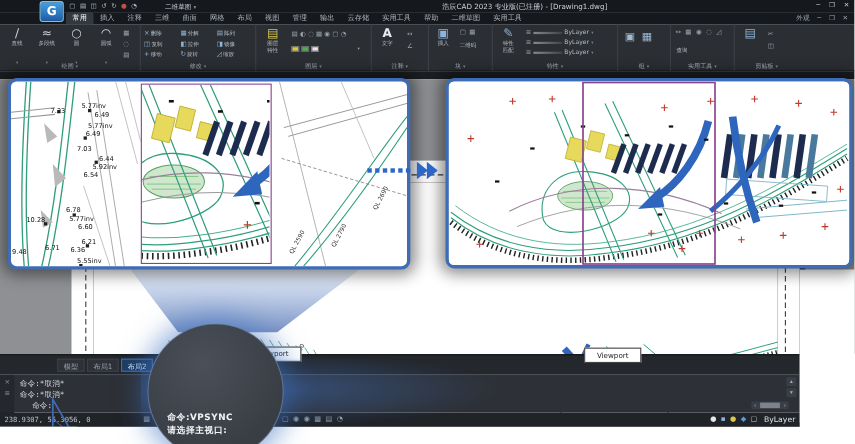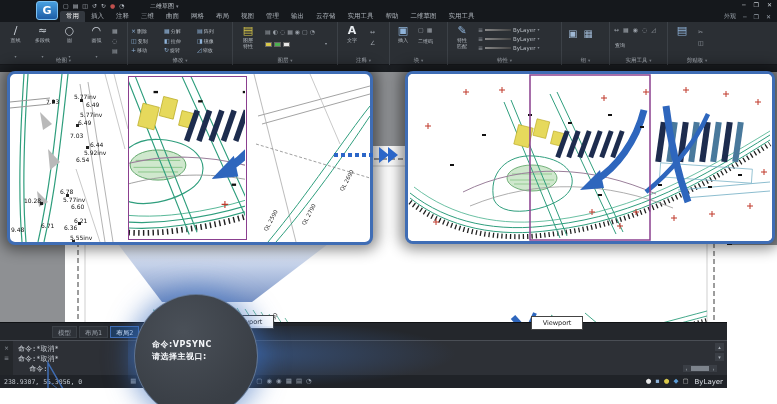--- a/index.html
+++ b/index.html
@@ -90,21 +90,21 @@
   .sico{font-size:6.5px;color:#9aa1a9;margin:0 2px;line-height:13px;}
   .sgrp{display:flex;align-items:center;}
   .brand{font-size:7px;color:#dde2e8;margin-left:4px;margin-right:4px;white-space:nowrap;}
   .whiter{left:727px;top:245px;width:50px;height:159px;background:#fff;z-index:6;}
   .whiteb{left:0;top:388px;width:777px;height:16px;background:#fff;z-index:6;}
 
   
   .tail{left:100px;top:244px;z-index:26;}
   .glow{left:128px;top:326px;width:330px;height:62px;z-index:44;pointer-events:none;background:radial-gradient(ellipse at 35% 45%,rgba(64,118,200,.45),rgba(64,118,200,0) 70%);}
   .bubble{left:134px;top:294px;width:124px;height:124px;border-radius:50%;background:radial-gradient(circle at 40% 30%,#4a5058,#393e45 70%);border:1px solid rgba(130,170,230,.5);box-shadow:0 0 24px 6px rgba(58,110,190,.55);z-index:50;}
-  .bubble .bl{position:absolute;left:17px;font-size:8px;font-weight:bold;color:#f3f5f8;letter-spacing:.5px;white-space:nowrap;}
+  .bubble .bl{position:absolute;left:17px;font-size:8px;font-weight:bold;color:#f3f5f8;letter-spacing:.5px;white-space:nowrap;margin-top:35px;}
 </style>
 </head>
 <body>
 
 <div id="app">
 
   <svg width="0" height="0" style="position:absolute" aria-hidden="true">
     <defs>
       <g id="siteplan">
         <rect x="0" y="0" width="364" height="167" fill="#fff"></rect>
@@ -187,20 +187,21 @@
 
   <span class="qi" data-g="">▢</span>
       <span class="qi" data-g="">▤</span>
       <span class="qi" data-g="">◫</span>
       <span class="qi" data-g="">↺</span>
       <span class="qi" data-g="">↻</span>
       <span class="qi" data-g="" style="color: rgb(192, 80, 77);">●</span>
       <span class="qi" data-g="">◔</span>
     </div>
   <div class="abs ws"><span>二维草图</span> <span class="caret">▾</span></div>
+  <div class="abs wtitle">浩辰CAD 2023 专业版(已注册) - [Drawing1.dwg]</div>
   <div class="abs winbtns">
     <span>─</span>
     <span>❐</span>
     <span>✕</span>
   </div>
 
   <div class="abs tabrow"></div>
   <div class="abs tabs" style="top:11px">
 
   <span class="rtab active">常用</span>

